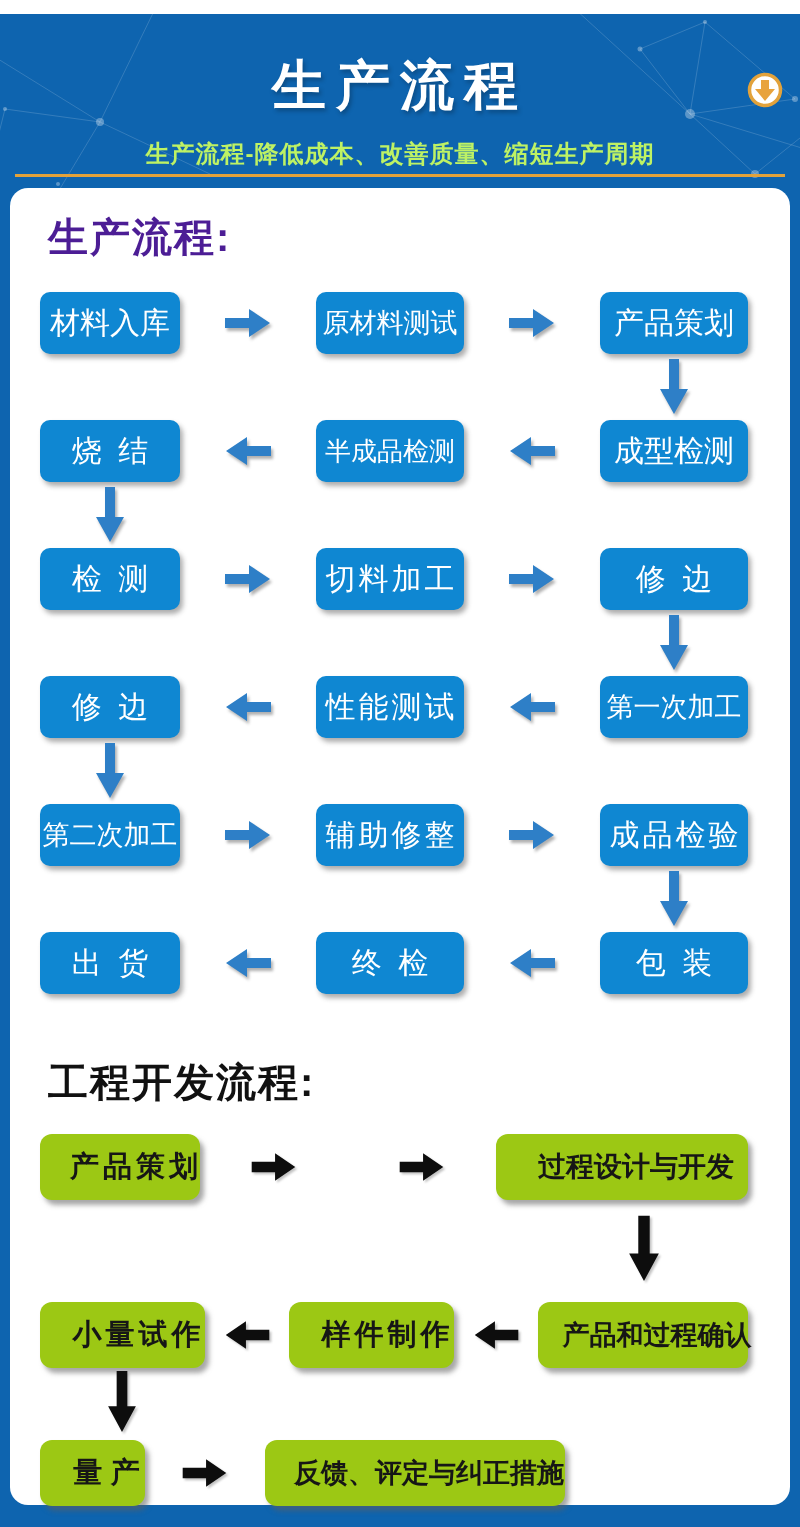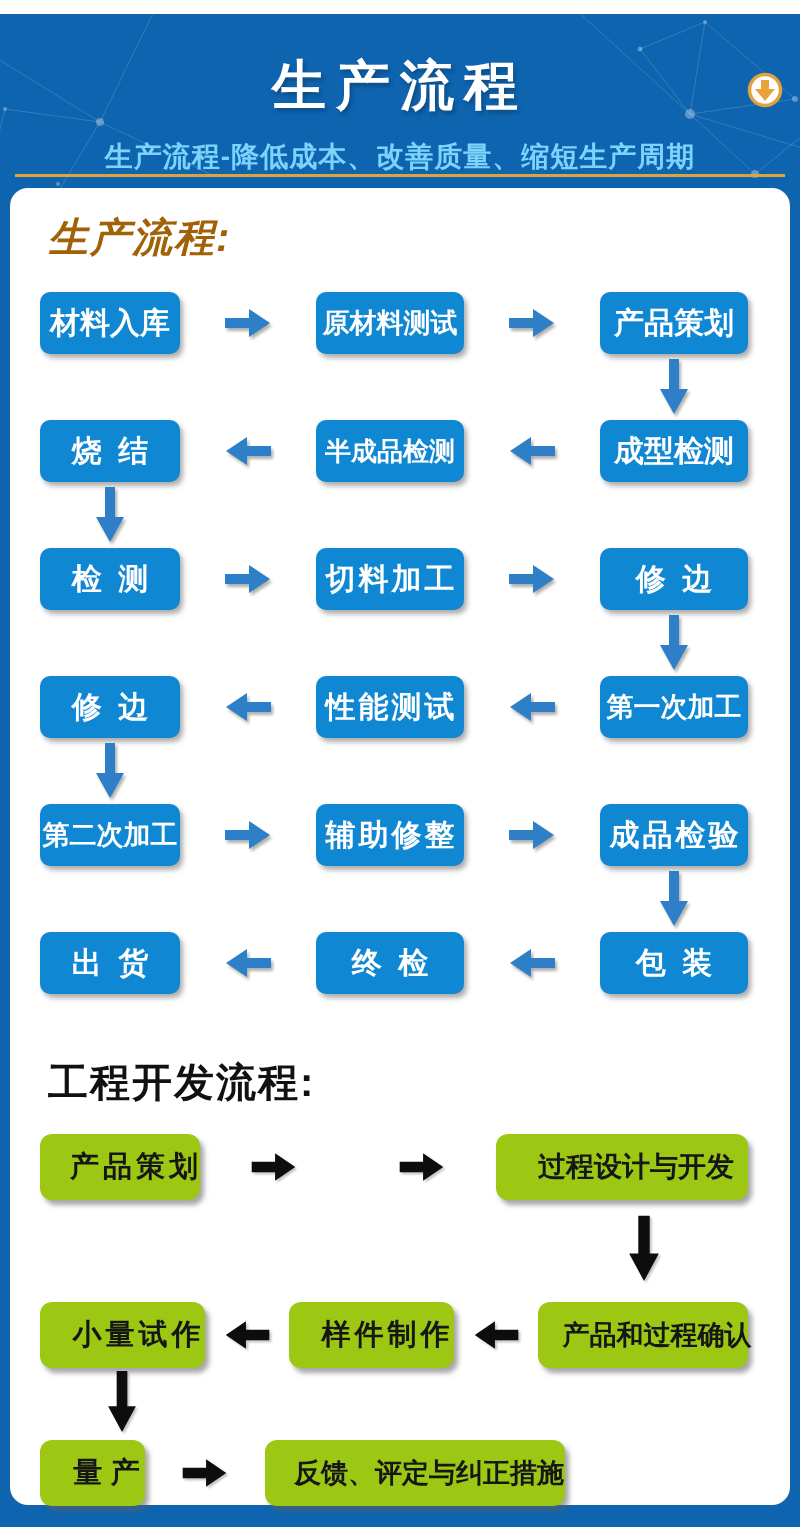--- a/index.html
+++ b/index.html
@@ -16,53 +16,53 @@
   .hero { position:relative; height:174px; overflow:hidden;border-radius:22px; }
   .net { position:absolute; inset:0; }
   .title {
     position:relative; margin:0; padding-top:36px;
     text-align:center; color:#ffffff;
     font-size:54px; font-weight:800; letter-spacing:10px;
     text-shadow:2px 3px 4px rgba(0,0,0,.25);
   }
   .subtitle {
     position:relative; margin:15px 0 15px 0;
-    text-align:center; color:#7dd3fc;
-    font-size:28px; font-weight:700; letter-spacing:1px;
+    text-align:center; color:#bef264;
+    font-size:24px; font-weight:700; letter-spacing:1px;
   }
   .gold-line { position:absolute; left:15px; right:15px; bottom:11px; height:3px; background:#e2a23b; }
   .dl {
     position:absolute; top:58px; right:17px; width:36px; height:36px; cursor:pointer;
   }
   .dl svg { display:block; }
 
   
   .panel {
     margin:0 10px; height:1317px;
     background:#ffffff; border-radius:18px;
     padding:20px 42px 0 30px;
   }
   .h-blue {
     margin:2px 0 26px 8px; font-size:40px; font-weight:800;
-    color:#a16207; letter-spacing:2px;font-style:italic;
+    color:#4c1d95; letter-spacing:2px;
   }
   .h-black {
     margin:60px 0 24px 8px; font-size:40px; font-weight:800;
     color:#111111; letter-spacing:2px;
   }
 
   
   .frow, .fconn {
     display:grid; grid-template-columns:140px 1fr 148px 1fr 148px;
     height:64px; align-items:center;
   }
   .fbox {
     height:62px; background:#0f87d2; border-radius:10px;
     display:flex; align-items:center; justify-content:center;
-    color:#ffffff; font-weight:700; font-size:30px;
+    color:#ffffff; font-weight:400; font-size:30px;
     box-shadow:3px 4px 5px rgba(40,40,40,.38);
   }
   .fbox .lbl { display:inline-block; white-space:nowrap; }
   .b27 { font-size:27px; }
   .b26 { font-size:26px; }
   .sp2 .lbl { letter-spacing:.55em; margin-right:-.55em; }
   .sp1 .lbl { letter-spacing:.10em; margin-right:-.10em; }
 
   .harrow { display:flex; align-items:center; justify-content:center; }
   .arr-blue path { fill:#2e7fc7; }

